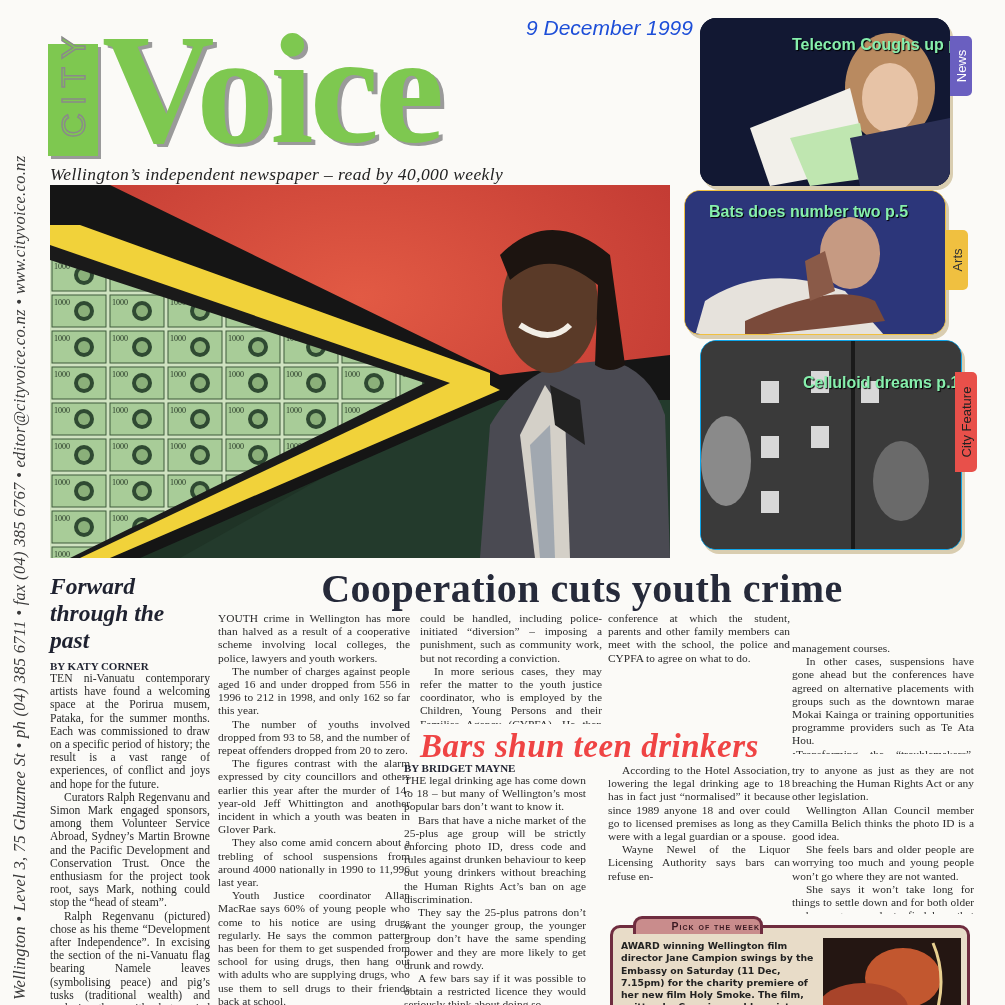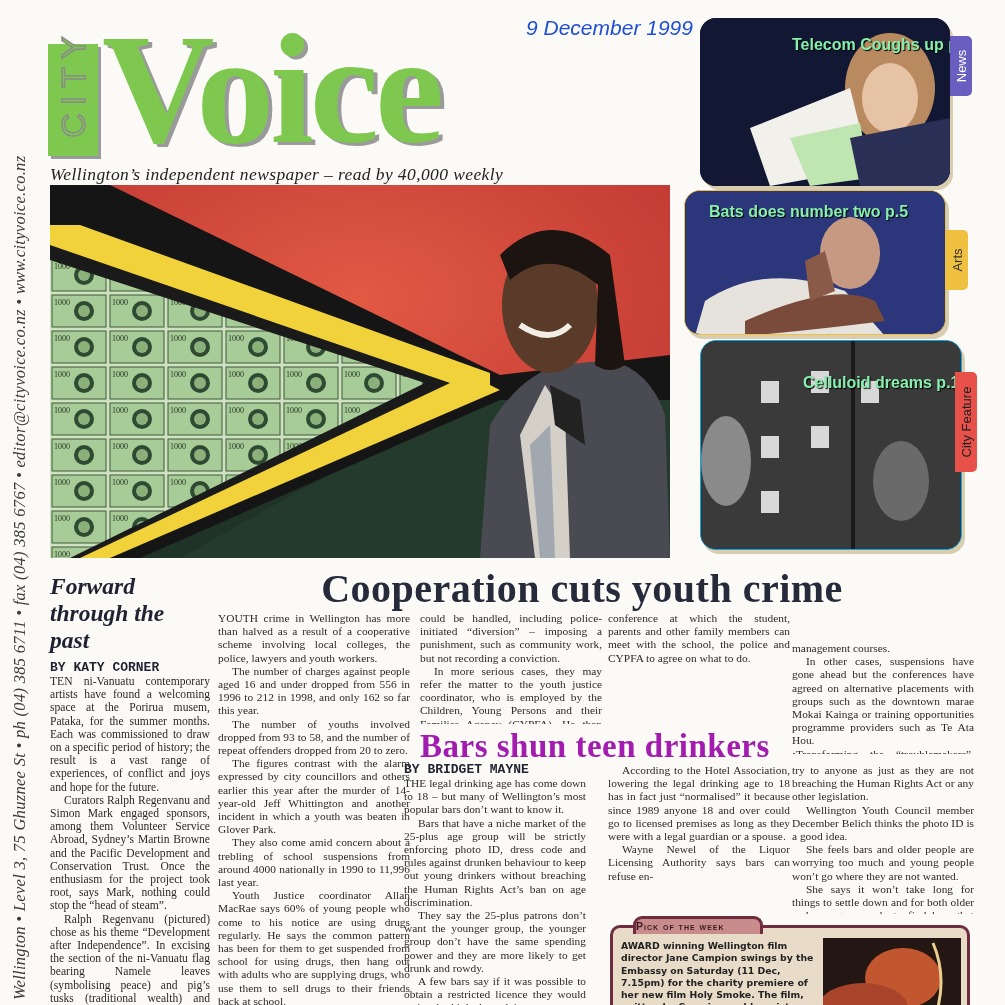--- a/index.html
+++ b/index.html
@@ -66,52 +66,52 @@
     font-family: "Liberation Sans", sans-serif; font-size: 13px;
   }
 
   
   .left-headline {
     position: absolute; left: 50px; top: 573px; width: 150px;
     font-family: "Liberation Serif", serif; font-style: italic; font-weight: bold;
     font-size: 23.5px; line-height: 27px; color: #1f2230;
   }
   .byline {
-    font-family: Liberation Mono, monospace; font-weight: bold; font-size: 13px; color: #1f2230;
+    font-family: Liberation Serif, serif; font-weight: bold; font-size: 11px; color: #1f2230;
   }
   .body-text {
     font-family: "Liberation Serif", serif; font-size: 11.4px; line-height: 13.2px; color: #2a2a2a;
     text-align: justify; hyphens: auto;
   }
   .body-text p { text-indent: 14px; }
   .body-text p.noindent { text-indent: 0; }
 
   .main-headline {
     position: absolute; left: 232px; top: 567px; width: 700px;
     font-family: "Liberation Serif", serif; font-weight: bold; font-size: 40px; line-height: 44px;
     color: #262a3a; letter-spacing: 0.5px; white-space: nowrap; text-align: center;
   }
   .col { position: absolute; overflow: hidden; }
 
   .second-headline {
     position: absolute; left: 420px; top: 726px; width: 480px;
-    font-family: "Liberation Serif", serif; font-weight: bold; font-size: 33px;
-    color: #a21caf; white-space: nowrap; letter-spacing: 0.5px; line-height: 40px;
+    font-family: "Liberation Serif", serif; font-style: italic; font-weight: bold; font-size: 33px;
+    color: #ef4444; white-space: nowrap; letter-spacing: 0.5px; line-height: 40px;
   }
 
   
   .pick-box {
     position: absolute; left: 610px; top: 925px; width: 360px; height: 90px;
     border: 3px solid #6f2c3f; border-radius: 10px; background: #e8dcc8;
   }
   .pick-tab {
     position: absolute; left: 20px; top: -12px; width: 130px; height: 18px;
     background: #c98c8c; border: 3px solid #6f2c3f; border-bottom: none; border-radius: 9px 9px 0 0;
     font-family: "Liberation Sans", sans-serif; font-weight: bold; font-size: 10.5px; letter-spacing: 1px;
-    text-align: left; line-height: 14px; color: #3a1a22; font-variant: small-caps;
+    text-align: right; line-height: 14px; color: #3a1a22; font-variant: small-caps;
   }
   .pick-text {
     position: absolute; left: 8px; top: 12px; width: 198px;
     font-family: "DejaVu Sans", sans-serif; font-weight: bold; font-size: 9.3px; line-height: 12.3px; color: #222;
   }
   .pick-photo {
     position: absolute; left: 210px; top: 10px; width: 138px; height: 80px; overflow: hidden;
     background: #2a1a18;
   }
 </style>
@@ -259,21 +259,21 @@
     <p>A few bars say if it was possible to obtain a restricted licence they would seriously think about doing so.</p>
 
   </div>
 </div>
 <div class="col body-text" style="left:608px; top:764px; width:182px; height:150px;">
   <p>According to the Hotel Association, lowering the legal drinking age to 18 has in fact just “normalised” it because since 1989 anyone 18 and over could go to licensed premises as long as they were with a legal guardian or a spouse.</p>
   <p>Wayne Newel of the Liquor Licensing Authority says bars can refuse en-</p>
 </div>
 <div class="col body-text" style="left:792px; top:764px; width:182px; height:150px;">
   <p class="noindent">try to anyone as just as they are not breaching the Human Rights Act or any other legislation.</p>
-  <p>Wellington Youth Council member December Belich thinks the photo ID is a good idea.</p>
+  <p>Wellington Allan Council member Camilla Belich thinks the photo ID is a good idea.</p>
   <p>She feels bars and older people are worrying too much and young people won’t go where they are not wanted.</p>
   <p>She says it won’t take long for things to settle down and for both older and younger people to find bars that suit them.</p>
 </div>
 
 <div class="pick-box">
   <div class="pick-tab">Pick of the week</div>
   <div class="pick-text">AWARD winning Wellington film director Jane Campion swings by the Embassy on Saturday (11 Dec, 7.15pm) for the charity premiere of her new film Holy Smoke. The film, written by Campion and her sister Anna, is a psychological drama featuring Harvey Keitel and Kate Winslet.</div>
   <div class="pick-photo">
     <svg width="138" height="80">
       <rect width="138" height="80" fill="#241612"></rect>

